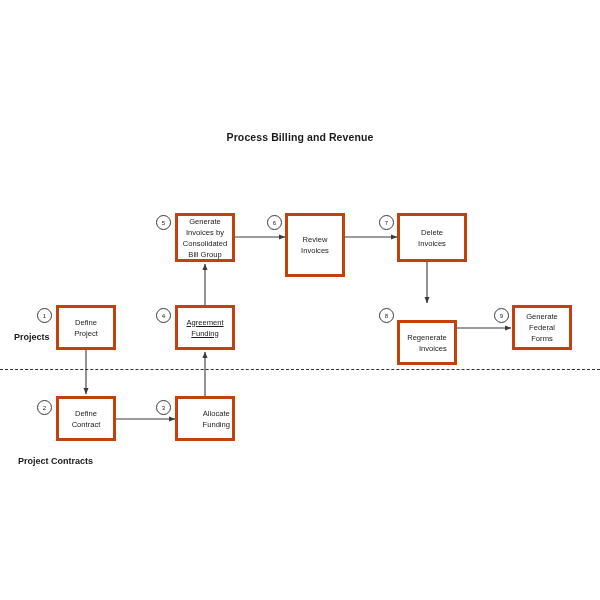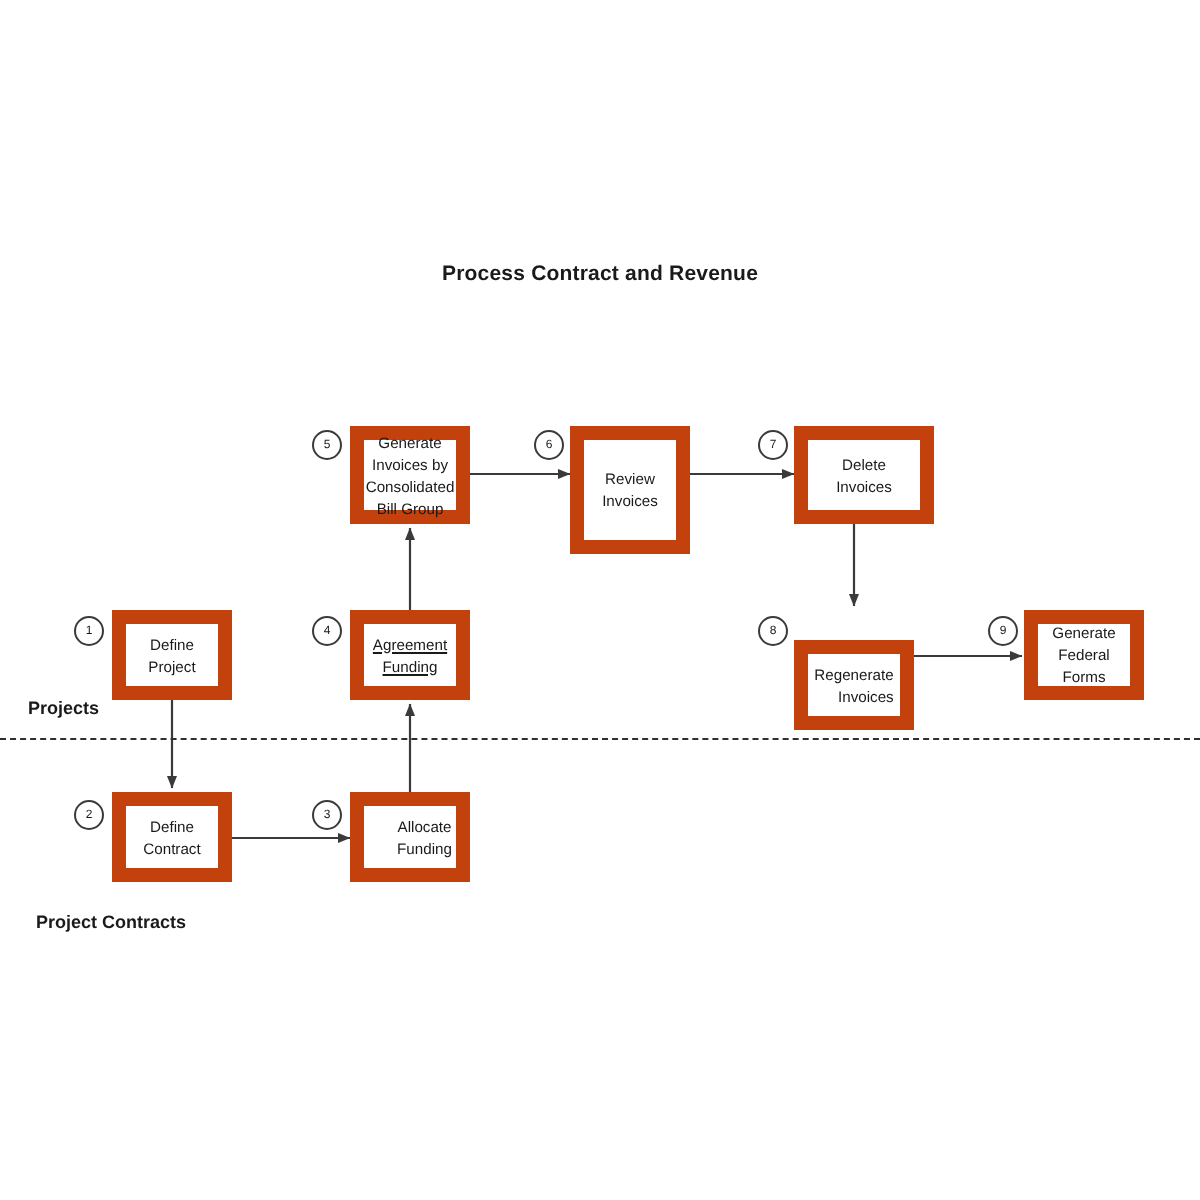--- a/index.html
+++ b/index.html
@@ -22,21 +22,21 @@
     width: 600px;
     text-align: center;
     font-size: 10.5px;
     font-weight: bold;
     color: #1a1a1a;
     letter-spacing: 0.1px;
   }
   .node-box {
     position: absolute;
     box-sizing: border-box;
-    border: 7px solid #c2410c;
+    border: 3px solid #c2410c;
     background: #ffffff;
     display: flex;
     align-items: center;
     justify-content: center;
     text-align: center;
     font-size: 7.6px;
     line-height: 1.45;
     color: #1a1a1a;
     padding: 1px 2px;
   }
@@ -84,21 +84,21 @@
   svg.connectors line {
     stroke: #3a3a3a;
     stroke-width: 1.1;
   }
 </style>
 </head>
 <body>
 
 <div id="canvas">
 
-  <div id="diagram-title">Process Contract and Revenue</div>
+  <div id="diagram-title">Process Billing and Revenue</div>
 
   <svg class="connectors">
     <defs>
       <marker id="arrow" markerWidth="7" markerHeight="7" refX="6.2" refY="2.6" orient="auto" markerUnits="userSpaceOnUse">
         <path d="M0,0 L6.4,2.6 L0,5.2 z" fill="#3a3a3a"></path>
       </marker>
     </defs>
 
     <line x1="235" y1="237" x2="285" y2="237" marker-end="url(#arrow)"></line>
 
@@ -112,21 +112,21 @@
 
     <line x1="116" y1="419" x2="175" y2="419" marker-end="url(#arrow)"></line>
 
     <line x1="205" y1="396" x2="205" y2="352" marker-end="url(#arrow)"></line>
 
     <line x1="205" y1="305" x2="205" y2="264" marker-end="url(#arrow)"></line>
   </svg>
 
   <div class="divider" style="top:369px;"></div>
 
-  <div class="lane-label" style="left:2px; top:349px;padding-left:12px;">Projects</div>
+  <div class="lane-label" style="left:2px; top:332px;padding-left:12px;">Projects</div>
   <div class="lane-label" style="left:2px; top:456px;margin-left:16px;">Project Contracts</div>
 
   <div class="node-box" style="left:175px; top:213px; width:60px; height:49px;">
     <span class="node-label">Generate
 Invoices by
 Consolidated
 Bill Group</span>
   </div>
   <div class="step-marker" style="left:156px; top:215px;">5</div>
 

